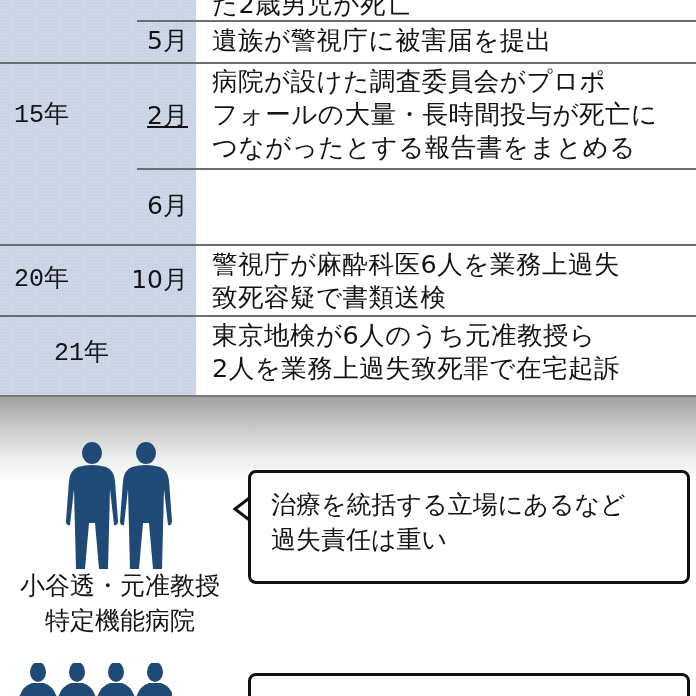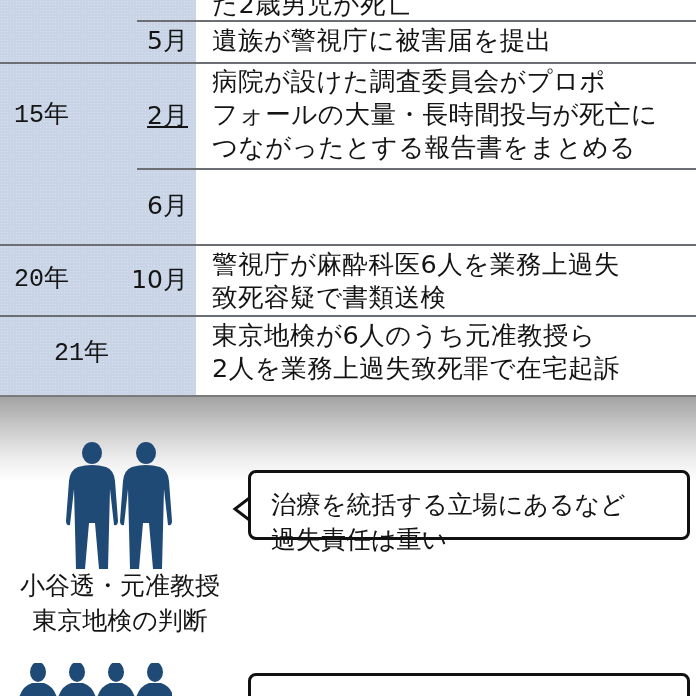--- a/index.html
+++ b/index.html
@@ -92,26 +92,26 @@
         <path d="M14 26 Q28 22 42 26 Q50 29 51 40 L54 80 Q54 85 50 84 L46 48 L44 128 L35 128 L31 82 L25 82 L21 128 L12 128 L10 48 L6 84 Q2 85 2 80 L5 40 Q6 29 14 26 Z"></path>
       </g>
       <g transform="translate(54,0)">
         <ellipse cx="28" cy="12" rx="10" ry="11"></ellipse>
         <path d="M14 26 Q28 22 42 26 Q50 29 51 40 L54 80 Q54 85 50 84 L46 48 L44 128 L35 128 L31 82 L25 82 L21 128 L12 128 L10 48 L6 84 Q2 85 2 80 L5 40 Q6 29 14 26 Z"></path>
       </g>
     </g>
   </svg>
 
   <div class="names" style="top:171px;">小谷透・元准教授
-東京地検の判断</div>
+特定機能病院</div>
 
   <svg class="tail" style="left:232px; top:98px;" width="24" height="28" viewBox="0 0 24 28">
     <path d="M20 1 L3 14 L20 27" fill="#fff" stroke="#111" stroke-width="3"></path>
   </svg>
-  <div class="bubble" style="left:248px; top:73px; width:442px; height:70px;">
+  <div class="bubble" style="left:248px; top:73px; width:442px; height:114px;">
     <div class="bubble-text">治療を統括する立場にあるなど
 過失責任は重い</div>
   </div>
 
   <svg class="people" style="left:16px; top:266px;" width="156" height="40" viewBox="0 0 156 40">
     <g fill="#1f4a75">
       <g transform="translate(0,0)">
           <ellipse cx="22" cy="9" rx="8" ry="10"></ellipse>
           <path d="M2 40 Q4 24 16 20 L28 20 Q40 24 42 40 Z"></path>
         </g>

